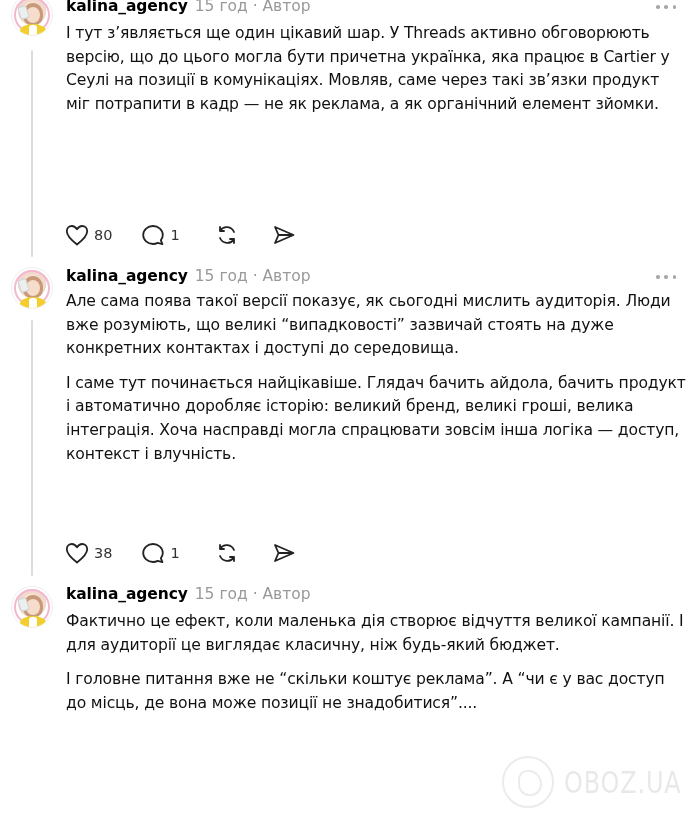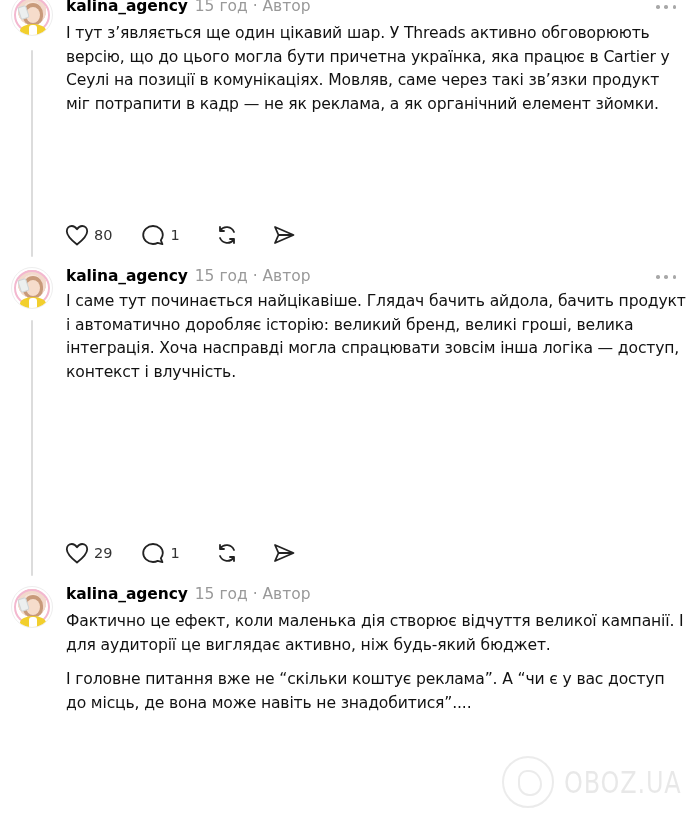--- a/index.html
+++ b/index.html
@@ -106,28 +106,29 @@
   <div class="header" style="top:2px;">
     <span class="username">kalina_agency</span>
     <span class="meta">15 год · Автор</span>
   </div>
   <div class="more" style="top:5px;">
       <span></span>
       <span></span>
       <span></span>
     </div>
   <div class="body-text" style="top:25px;">
+    <p>Але сама поява такої версії показує, як сьогодні мислить аудиторія. Люди вже розуміють, що великі “випадковості” зазвичай стоять на дуже конкретних контактах і доступі до середовища.</p>
     <p>І саме тут починається найцікавіше. Глядач бачить айдола, бачить продукт і автоматично доробляє історію: великий бренд, великі гроші, велика інтеграція. Хоча насправді могла спрацювати зовсім інша логіка — доступ, контекст і влучність.</p>
   </div>
   <div class="actions" style="top:277px;">
     <div class="action">
       <svg width="24" height="22" viewBox="0 0 24 22">
           <path d="M12 20.5 C5 15 1.8 11.6 1.8 7.2 C1.8 4.2 4.1 2 6.9 2 C9.1 2 10.7 3.3 12 5.2 C13.3 3.3 14.9 2 17.1 2 C19.9 2 22.2 4.2 22.2 7.2 C22.2 11.6 19 15 12 20.5 Z" fill="none" stroke="#222" stroke-width="1.8" stroke-linejoin="round"></path>
         </svg>
-      <span class="count">29</span>
+      <span class="count">38</span>
     </div>
     <div class="action">
       <svg width="24" height="22" viewBox="0 0 24 22">
           <path d="M19.8 16.2 C21 14.7 21.8 12.9 21.8 11 C21.8 5.9 17.4 2 12 2 C6.6 2 2.2 5.9 2.2 11 C2.2 16.1 6.6 20 12 20 C13.7 20 15.3 19.6 16.7 18.9 L21.4 20.2 Z" fill="none" stroke="#222" stroke-width="1.8" stroke-linejoin="round"></path>
         </svg>
       <span class="count">1</span>
     </div>
     <div class="action" style="margin-left:6px;">
       <svg width="24" height="22" viewBox="0 0 24 22">
           <path d="M19 8 A8 8 0 0 0 5.2 6.4 M5 3 L5 7 L9 7" fill="none" stroke="#222" stroke-width="1.8" stroke-linecap="round" stroke-linejoin="round"></path>
@@ -149,21 +150,21 @@
       <div class="face"></div>
       <div class="phone"></div>
       <div class="body"></div>
       <div class="shirt"></div>
   </div>
   <div class="header" style="top:2px;">
     <span class="username">kalina_agency</span>
     <span class="meta">15 год · Автор</span>
   </div>
   <div class="body-text" style="top:27px;">
-    <p>Фактично це ефект, коли маленька дія створює відчуття великої кампанії. І для аудиторії це виглядає активно, ніж будь-який бюджет.</p>
-    <p>І головне питання вже не “скільки коштує реклама”. А “чи є у вас доступ до місць, де вона може навіть не знадобитися”....</p>
+    <p>Фактично це ефект, коли маленька дія створює відчуття великої кампанії. І для аудиторії це виглядає класичну, ніж будь-який бюджет.</p>
+    <p>І головне питання вже не “скільки коштує реклама”. А “чи є у вас доступ до місць, де вона може позиції не знадобитися”....</p>
   </div>
 </div>
 
 <div class="watermark">
   <div class="globe"></div>
   <span class="label">OBOZ.UA</span>
 </div>
 
 </body></html>

